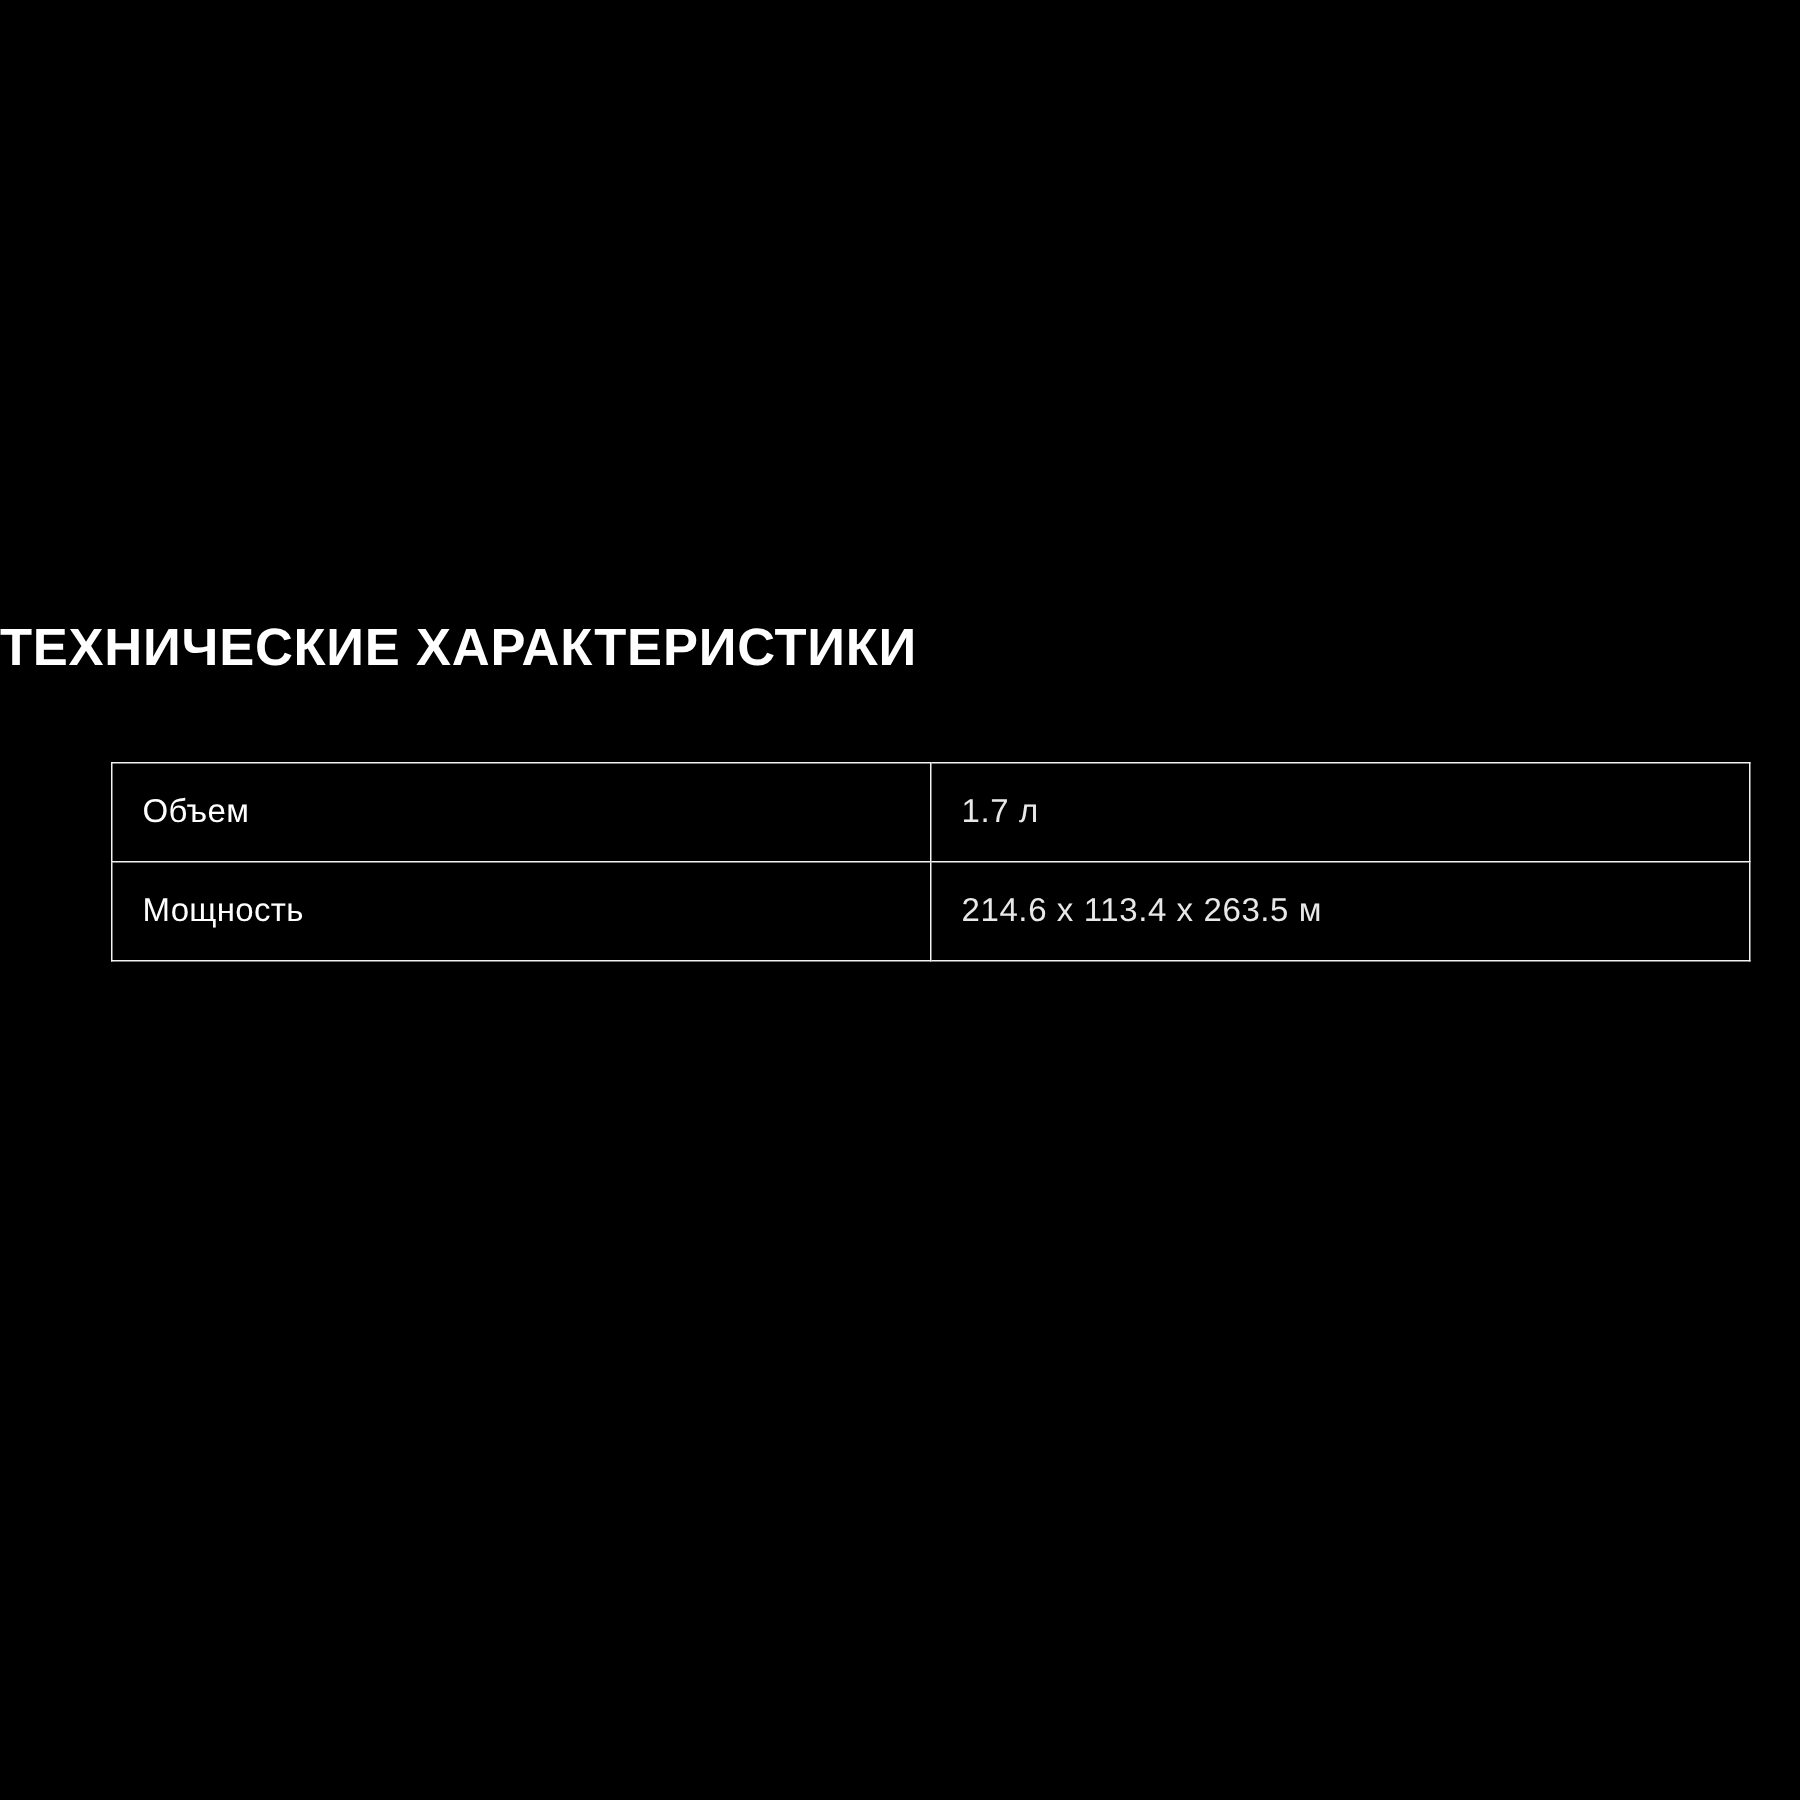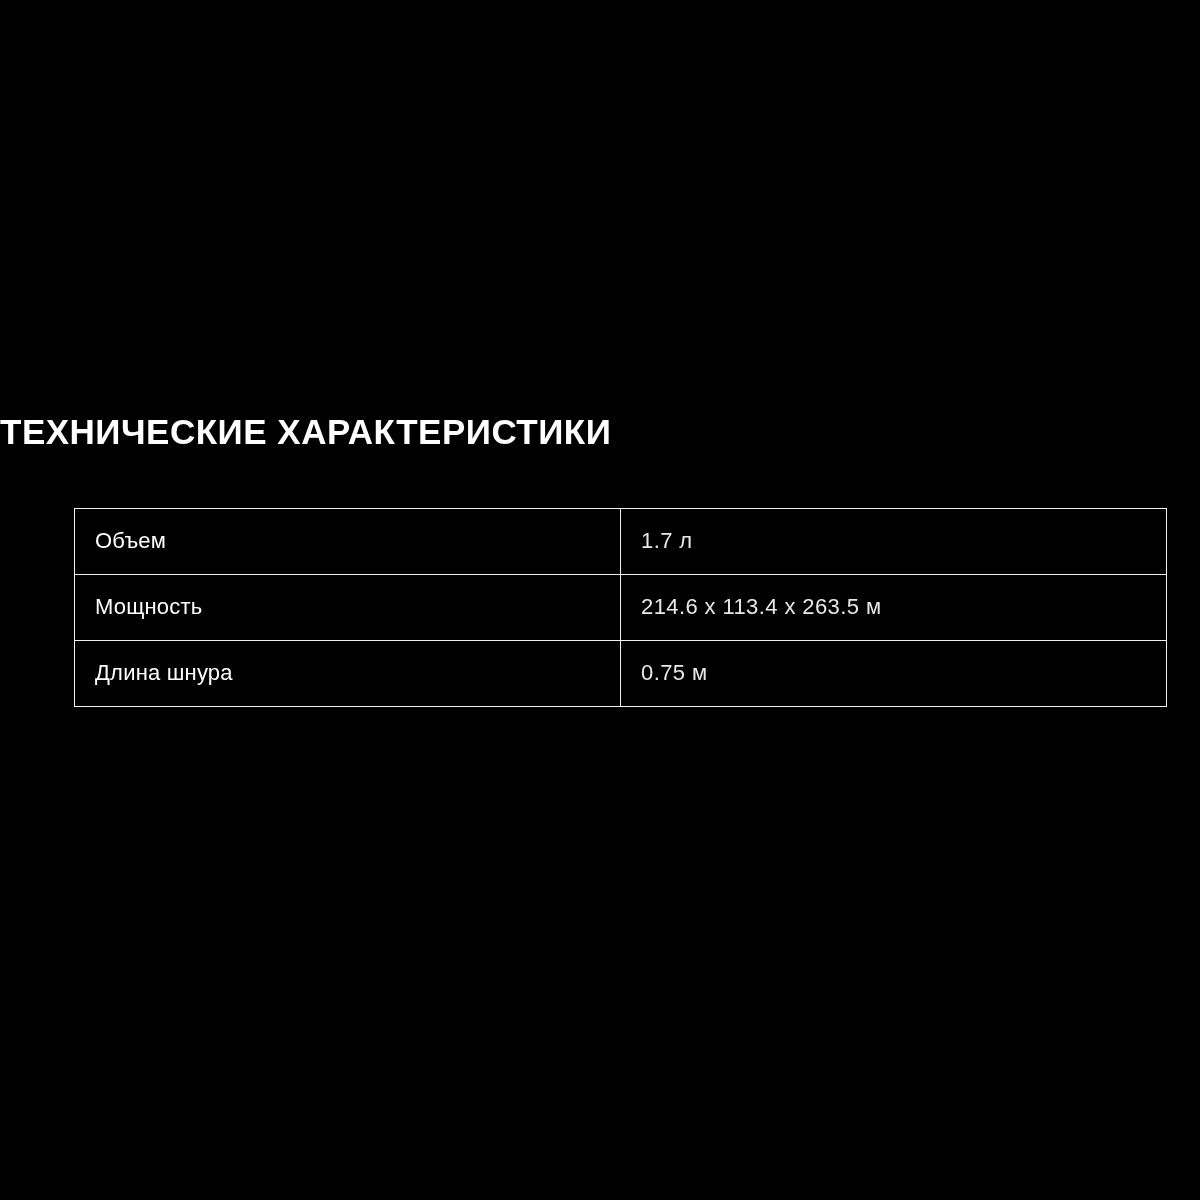--- a/index.html
+++ b/index.html
@@ -75,20 +75,16 @@
   <table class="spec-table">
     <tbody>
       <tr>
         <td class="label-cell">Объем</td>
         <td class="value-cell">1.7 л</td>
       </tr>
       <tr>
         <td class="label-cell">Мощность</td>
         <td class="value-cell">214.6 х 113.4 х 263.5 м</td>
       </tr>
-      <tr>
-        <td class="label-cell">Длина шнура</td>
-        <td class="value-cell">0.75 м</td>
-      </tr>
     </tbody>
   </table>
 
 </div>
 
 </body></html>

